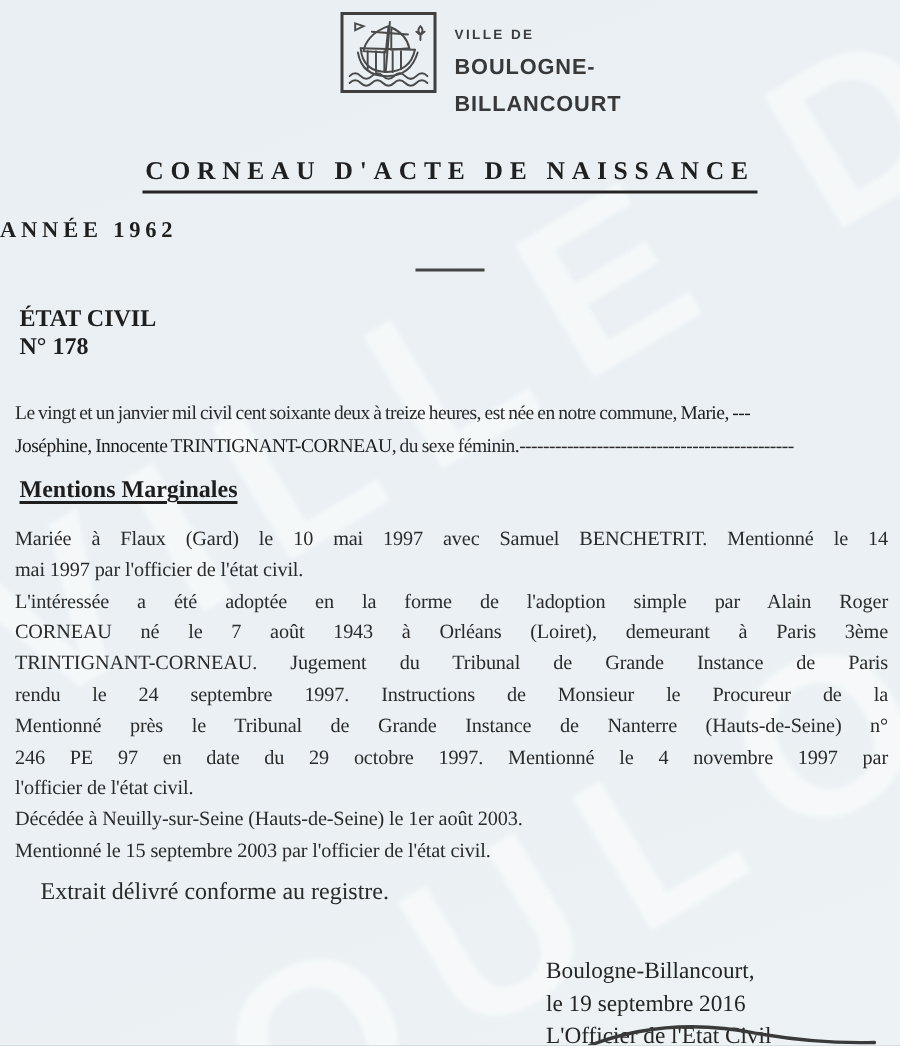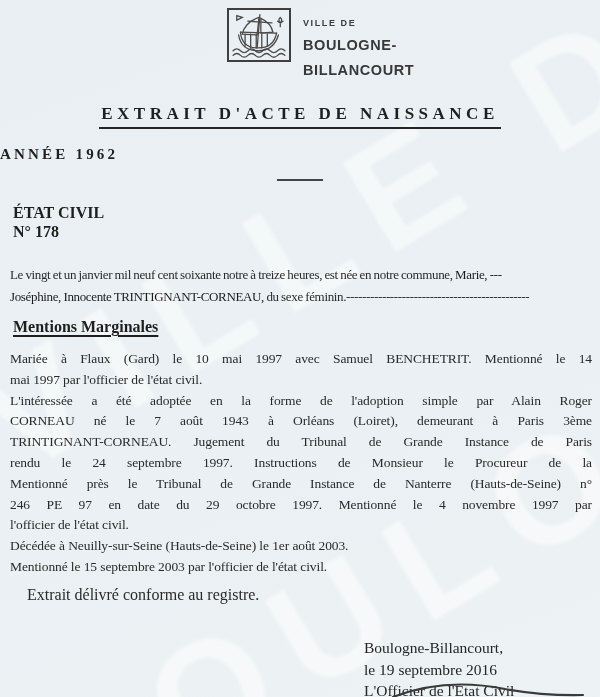--- a/index.html
+++ b/index.html
@@ -113,32 +113,32 @@
       </g>
     </svg>
   </div>
   <div class="logo-text">
     <div class="small">VILLE DE</div>
     <div class="big">BOULOGNE-</div>
     <div class="big">BILLANCOURT</div>
   </div>
 
   <div class="doc-title">
-    <span>EXTRAIT D'ACTE DE NAISSANCE</span>
+    <span>CORNEAU D'ACTE DE NAISSANCE</span>
   </div>
   <div class="doc-year">ANNÉE  1962</div>
   <div class="year-rule"></div>
 
   <div class="registry">
     <div>ÉTAT CIVIL</div>
     <div>N° 178</div>
   </div>
 
   <div class="birth">
-    <span class="ln"><span>Le vingt et un janvier mil neuf cent soixante notre à treize heures, est née en notre commune, </span><span class="b">Marie, ---</span></span>
+    <span class="ln"><span>Le vingt et un janvier mil civil cent soixante deux à treize heures, est née en notre commune, </span><span class="b">Marie, ---</span></span>
     <span class="ln"><span class="b">Joséphine, Innocente TRINTIGNANT-CORNEAU,</span><span> du sexe féminin.----------------------------------------------</span></span>
   </div>
 
   <div class="mentions-heading">Mentions Marginales</div>
   <div class="mentions">
     <span class="ln just">Mariée à Flaux (Gard) le 10 mai 1997 avec Samuel BENCHETRIT. Mentionné le 14</span>
     <span class="ln">mai 1997 par l'officier de l'état civil.</span>
     <span class="ln just">L'intéressée a été adoptée en la forme de l'adoption simple par Alain Roger</span>
     <span class="ln just">CORNEAU né le 7 août 1943 à Orléans (Loiret), demeurant à Paris 3ème</span>
     <span class="ln just">TRINTIGNANT-CORNEAU. Jugement du Tribunal de Grande Instance de Paris</span>

